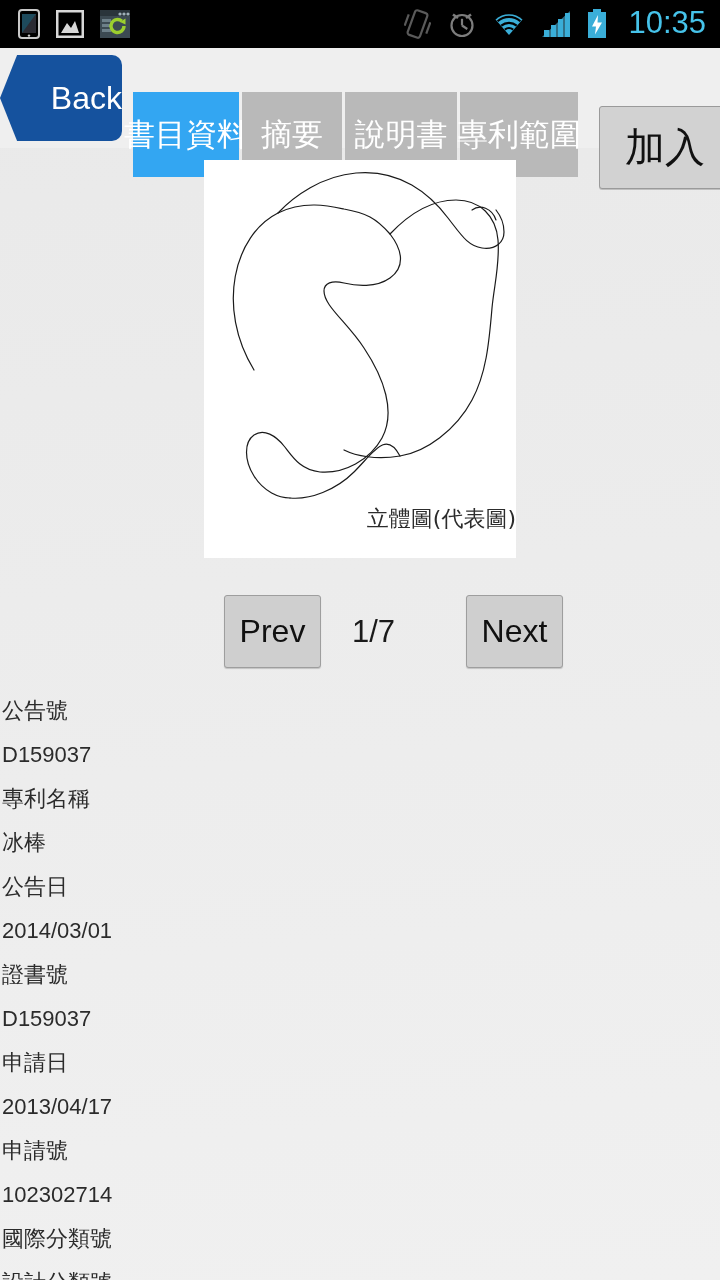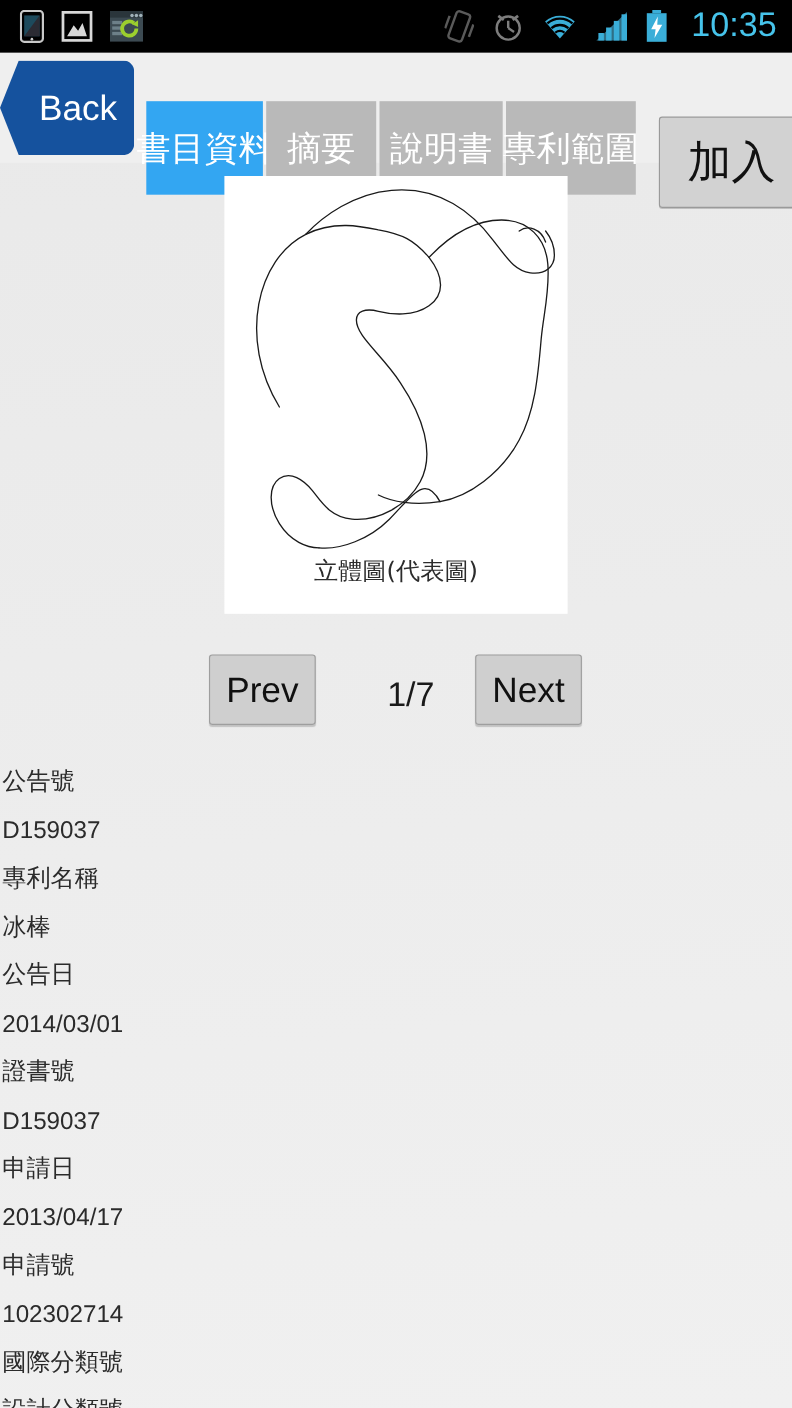--- a/index.html
+++ b/index.html
@@ -71,21 +71,21 @@
     position: absolute;
     left: 0px;
     top: 7px;
     width: 122px;
     height: 86px;
     background: #15529e;
     color: #ffffff;
     font-size: 32px;
     display: flex;
     align-items: center;
-    justify-content: center;
+    justify-content: flex-end;
     padding-left: 20px;
     box-sizing: border-box;
     -webkit-clip-path: polygon(0% 50%, 14% 0%, 100% 0%, 100% 100%, 14% 100%);
     clip-path: polygon(0% 50%, 14% 0%, 100% 0%, 100% 100%, 14% 100%);
     border-radius: 4px 10px 10px 4px;
   }
 
   .tabs {
     position: absolute;
     left: 133px;
@@ -145,49 +145,50 @@
   .img-panel svg {
     position: absolute;
     left: 0;
     top: 0;
   }
   .img-caption {
     position: absolute;
     left: 0;
     bottom: 24px;
     width: 100%;
-    text-align: center;
+    text-align: right;
     font-size: 22px;
     color: #2c2c2c;
     font-family: "DejaVu Sans", "Liberation Sans", sans-serif;
   }
 
   
   .pager {
     position: absolute;
     left: 0;
     top: 595px;
     width: 720px;
     height: 76px;
   }
   .pg-btn {
     position: absolute;
     top: 0;
     width: 97px;
-    height: 64px;
+    height: 73px;
     background: #cfcfcf;
     border: 1px solid #9e9e9e;
     border-radius: 3px;
     color: #101010;
     font-size: 32px;
     display: flex;
     align-items: center;
     justify-content: center;
     box-sizing: border-box;
     box-shadow: 0 1px 1px rgba(0,0,0,0.18);
+    margin-left: 34px;
   }
   .pg-prev { left: 190px; }
   .pg-next { left: 432px; }
   .pg-count {
     position: absolute;
     left: 287px;
     top: 0;
     width: 173px;
     height: 73px;
     display: flex;

